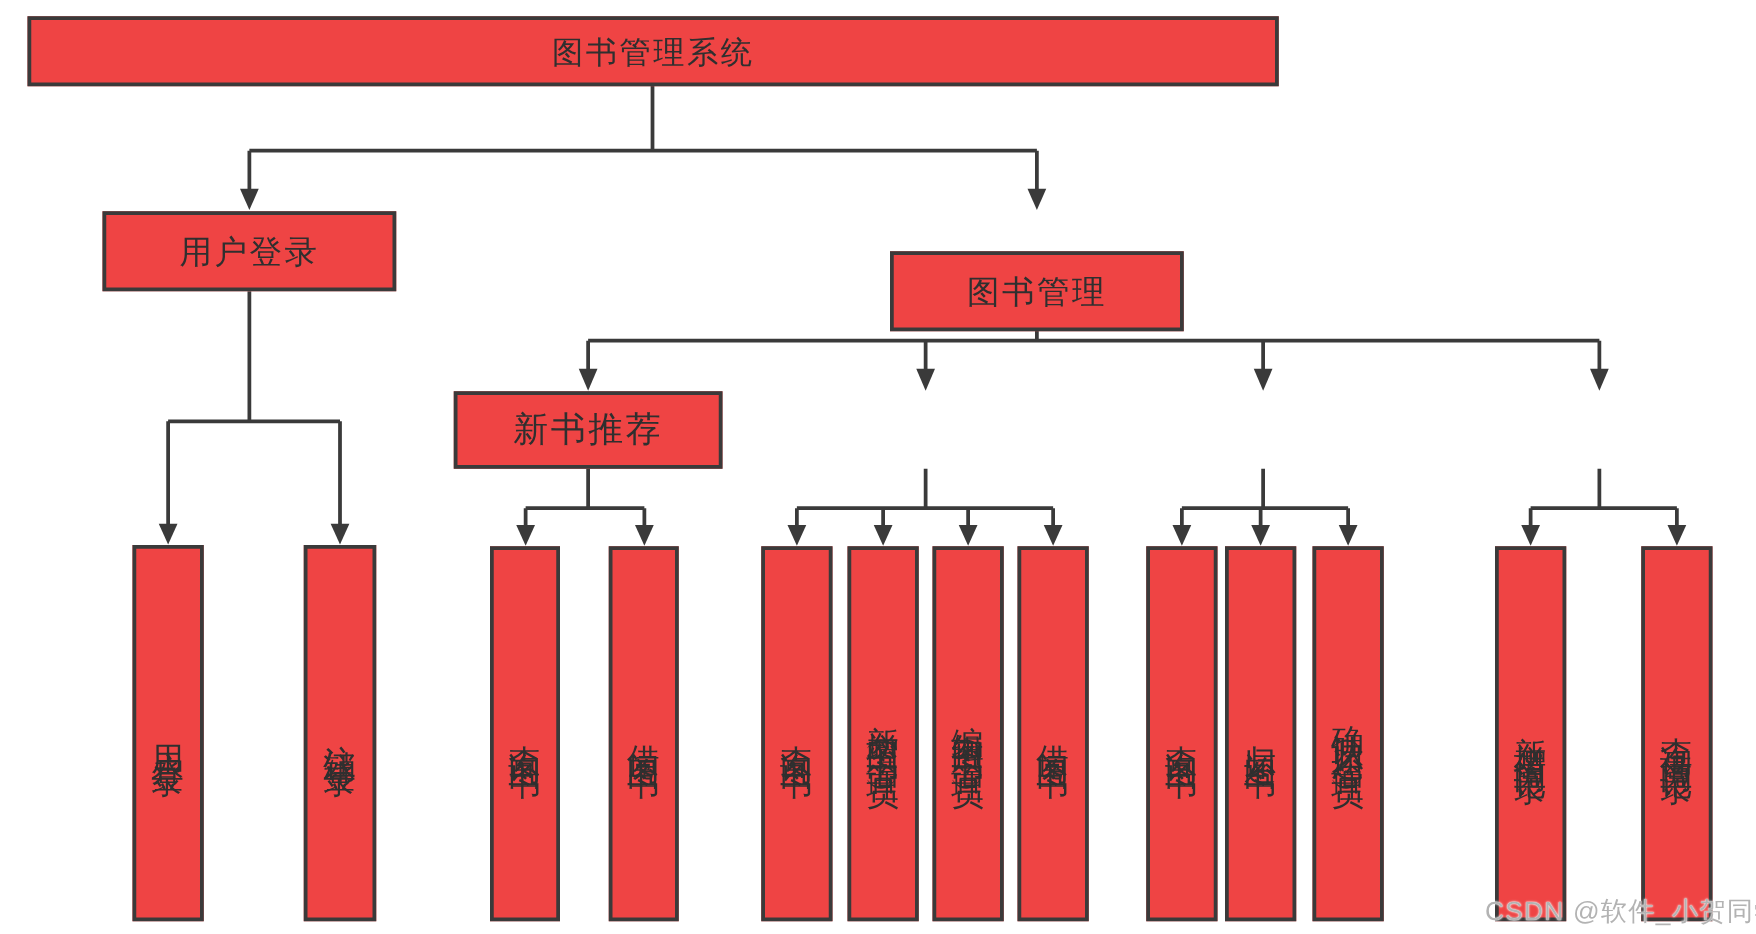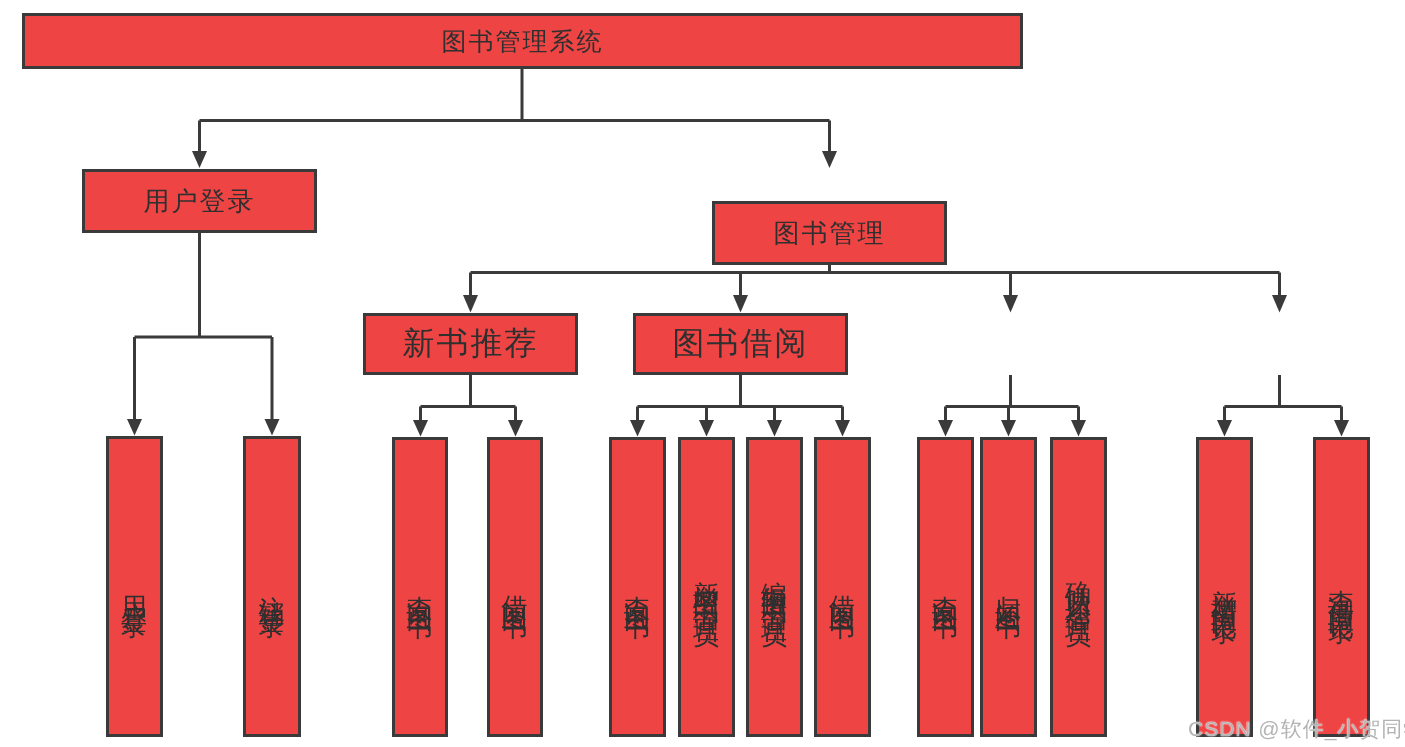--- a/index.html
+++ b/index.html
@@ -26,21 +26,21 @@
     background:#ef4444;
     display:flex;
     align-items:center;
     justify-content:center;
     z-index:2;
   }
   .box .lbl{
     color:var(--text);
     white-space:nowrap;
   }
-  .h .lbl{font-size:32px;letter-spacing:2px;}
+  .h .lbl{font-size:28px;letter-spacing:2px;}
   .v .lbl{
     writing-mode:vertical-rl;
     text-orientation:mixed;
     font-size:26px;
     letter-spacing:6px;
     white-space:normal;
     line-height:1;
   }
   
   #n-root{left:22px;top:13px;width:1001px;height:56px;}
@@ -135,23 +135,20 @@
   <div class="box h h2" id="n-userlogin">
     <span class="lbl">用户登录</span>
   </div>
   <div class="box h h2" id="n-bookmgmt">
     <span class="lbl">图书管理</span>
   </div>
 
   <div class="box h l3" id="n-newbook">
     <span class="lbl">新书推荐</span>
   </div>
-  <div class="box h l3" id="n-borrow">
-    <span class="lbl">图书借阅</span>
-  </div>
 
   <div class="box v leaf leaf-left" id="f-login">
     <span class="lbl">用户登录</span>
   </div>
   <div class="box v leaf leaf-left" id="f-logout">
     <span class="lbl">注销登录</span>
   </div>
 
   <div class="box v leaf" id="f-a1">
     <span class="lbl">查询图书</span>

